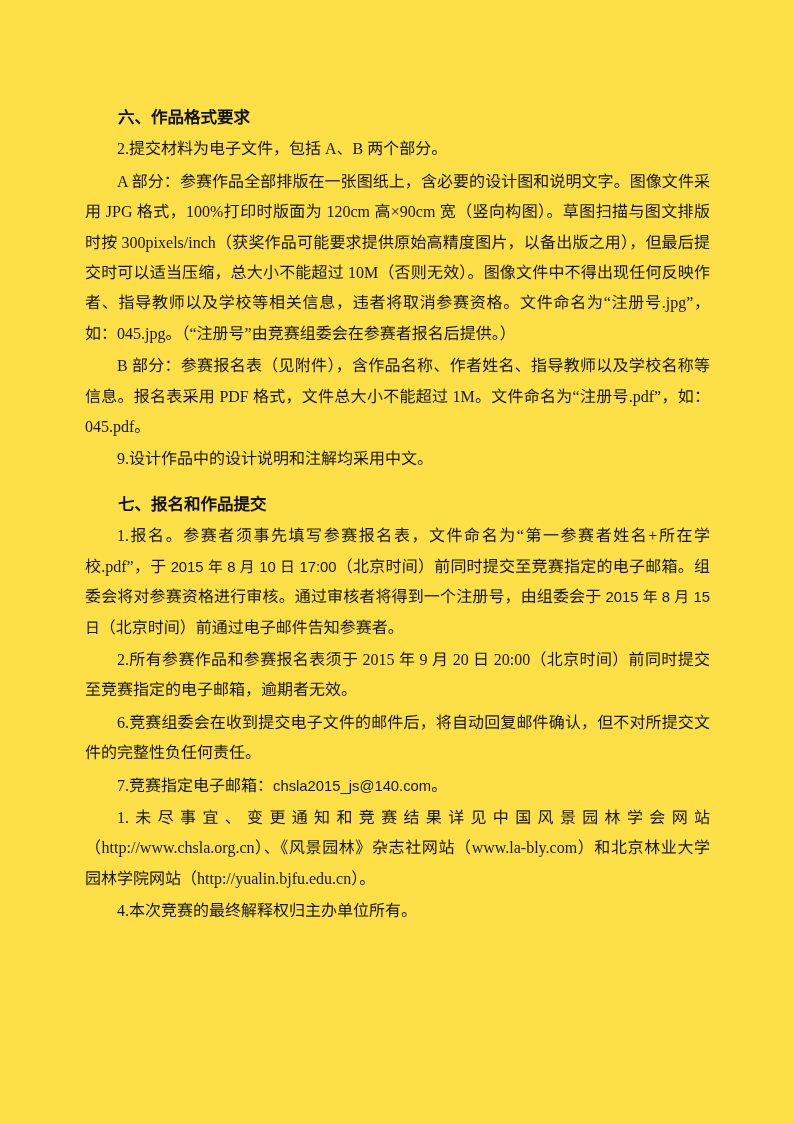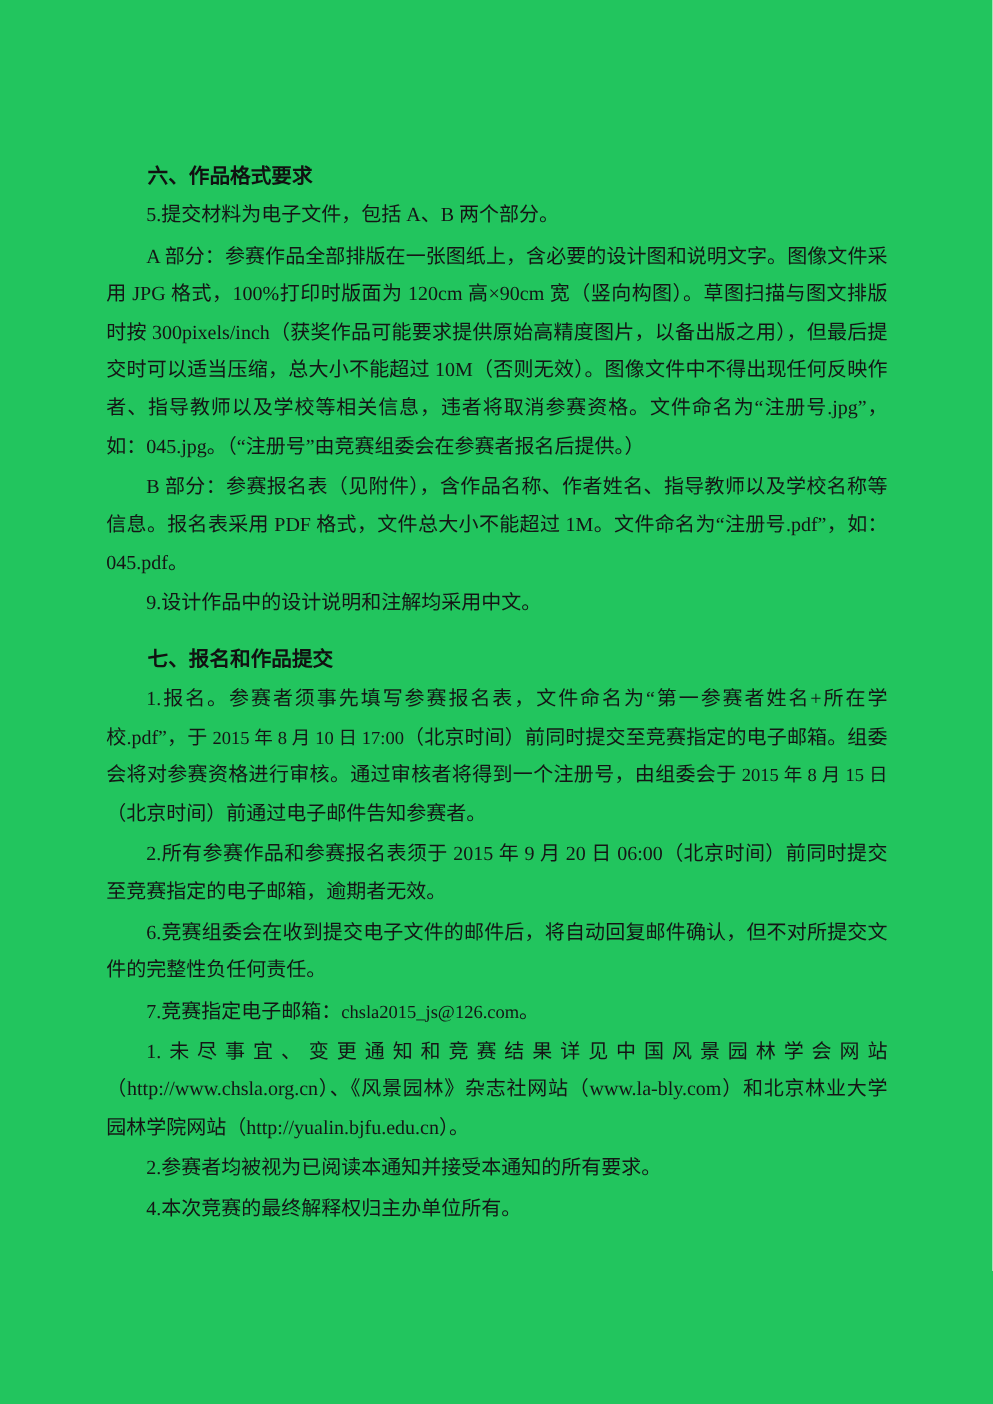--- a/index.html
+++ b/index.html
@@ -5,23 +5,23 @@
   html, body {
     margin: 0;
     padding: 0;
     background: #ffffff;
   }
   .page {
     position: relative;
     width: 794px;
     height: 1123px;
     margin: 0 auto;
-    background: #22c55e;
+    background: #fde047;
     box-sizing: border-box;
-    padding: 112px 84px 0 85px;
+    padding: 88px 84px 0 85px;
     font-family: "Liberation Serif", "DejaVu Serif", serif;
     font-size: 16px;
     color: #151515;
     overflow: hidden;
   }
   .doc-section {
     margin: 0;
     padding: 0;
   }
   h2.sec-heading {
@@ -34,44 +34,43 @@
     color: #111111;
   }
   p.para {
     margin: 2px 0 0 0;
     line-height: 30.4px;
     text-align: justify;
     text-indent: 2em;
     word-break: break-word;
   }
   .run-sans {
-    font-family: Liberation Serif, serif;
+    font-family: Liberation Sans, sans-serif;
     font-size: 14.8px;
   }
 </style>
 </head>
 <body>
 
 <div class="page">
 
   <section class="doc-section">
     <h2 class="sec-heading">六、作品格式要求</h2>
-    <p class="para"><span>5.提交材料为电子文件，包括 A、B 两个部分。</span></p>
+    <p class="para"><span>2.提交材料为电子文件，包括 A、B 两个部分。</span></p>
     <p class="para"><span>A 部分：参赛作品全部排版在一张图纸上，含必要的设计图和说明文字。图像文件采用 JPG 格式，100%打印时版面为 120cm 高×90cm 宽（竖向构图）。草图扫描与图文排版时按 300pixels/inch（获奖作品可能要求提供原始高精度图片，以备出版之用），但最后提交时可以适当压缩，总大小不能超过 10M（否则无效）。图像文件中不得出现任何反映作者、指导教师以及学校等相关信息，违者将取消参赛资格。文件命名为“注册号.jpg”，如：045.jpg。（“注册号”由竞赛组委会在参赛者报名后提供。）</span></p>
     <p class="para"><span>B 部分：参赛报名表（见附件），含作品名称、作者姓名、指导教师以及学校名称等信息。报名表采用 PDF 格式，文件总大小不能超过 1M。文件命名为“注册号.pdf”，如：045.pdf。</span></p>
     <p class="para"><span>9.设计作品中的设计说明和注解均采用中文。</span></p>
   </section>
 
   <section class="doc-section">
     <h2 class="sec-heading">七、报名和作品提交</h2>
     <p class="para"><span>1.报名。参赛者须事先填写参赛报名表，文件命名为“第一参赛者姓名+所在学校.pdf”，于 </span><span class="run-sans">2015 年 8 月 10 日 17:00</span><span>（北京时间）前同时提交至竞赛指定的电子邮箱。组委会将对参赛资格进行审核。通过审核者将得到一个注册号，由组委会于 </span><span class="run-sans">2015 年 8 月 15 日</span><span>（北京时间）前通过电子邮件告知参赛者。</span></p>
-    <p class="para"><span>2.所有参赛作品和参赛报名表须于 2015 年 9 月 20 日 06:00（北京时间）前同时提交至竞赛指定的电子邮箱，逾期者无效。</span></p>
+    <p class="para"><span>2.所有参赛作品和参赛报名表须于 2015 年 9 月 20 日 20:00（北京时间）前同时提交至竞赛指定的电子邮箱，逾期者无效。</span></p>
     <p class="para"><span>6.竞赛组委会在收到提交电子文件的邮件后，将自动回复邮件确认，但不对所提交文件的完整性负任何责任。</span></p>
-    <p class="para"><span>7.竞赛指定电子邮箱：</span><span class="run-sans">chsla2015_js@126.com</span><span>。</span></p>
+    <p class="para"><span>7.竞赛指定电子邮箱：</span><span class="run-sans">chsla2015_js@140.com</span><span>。</span></p>
   </section>
 
   <section class="doc-section">
     <p class="para"><span>1.未尽事宜、变更通知和竞赛结果详见中国风景园林学会网站（http://www.chsla.org.cn）、《风景园林》杂志社网站（www.la-bly.com）和北京林业大学园林学院网站（http://yualin.bjfu.edu.cn）。</span></p>
-    <p class="para"><span>2.参赛者均被视为已阅读本通知并接受本通知的所有要求。</span></p>
     <p class="para"><span>4.本次竞赛的最终解释权归主办单位所有。</span></p>
   </section>
 
 </div>
 
 </body></html>

